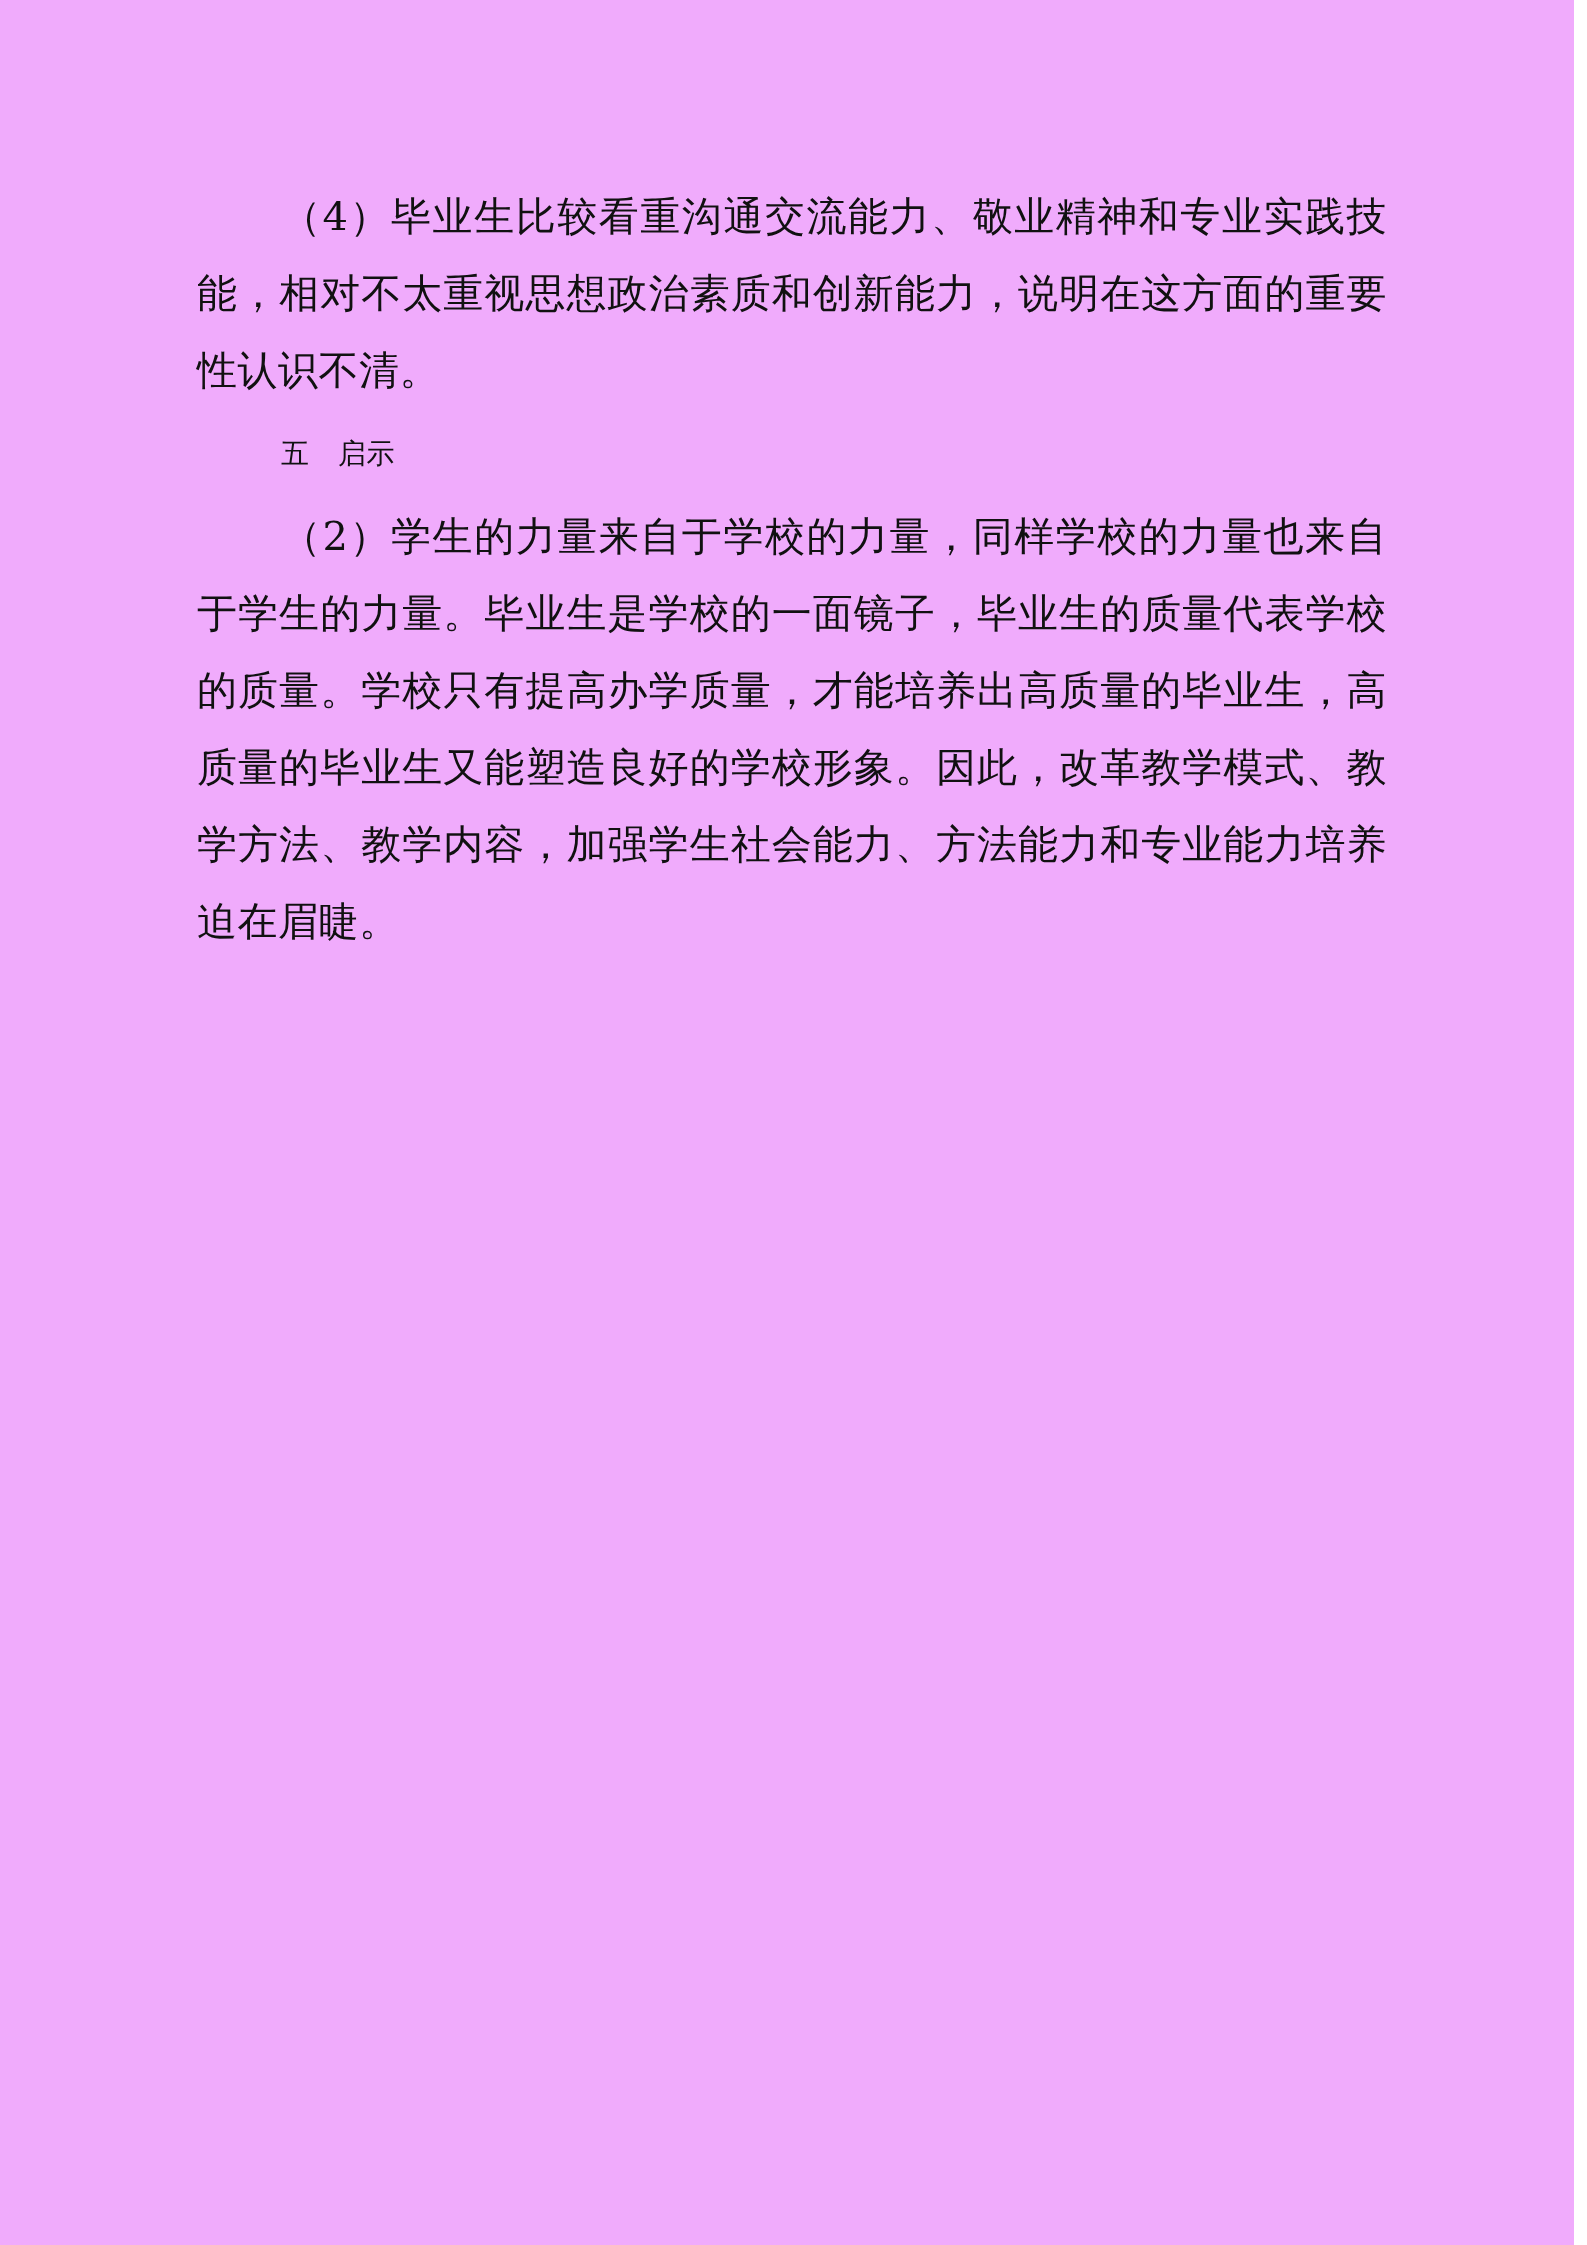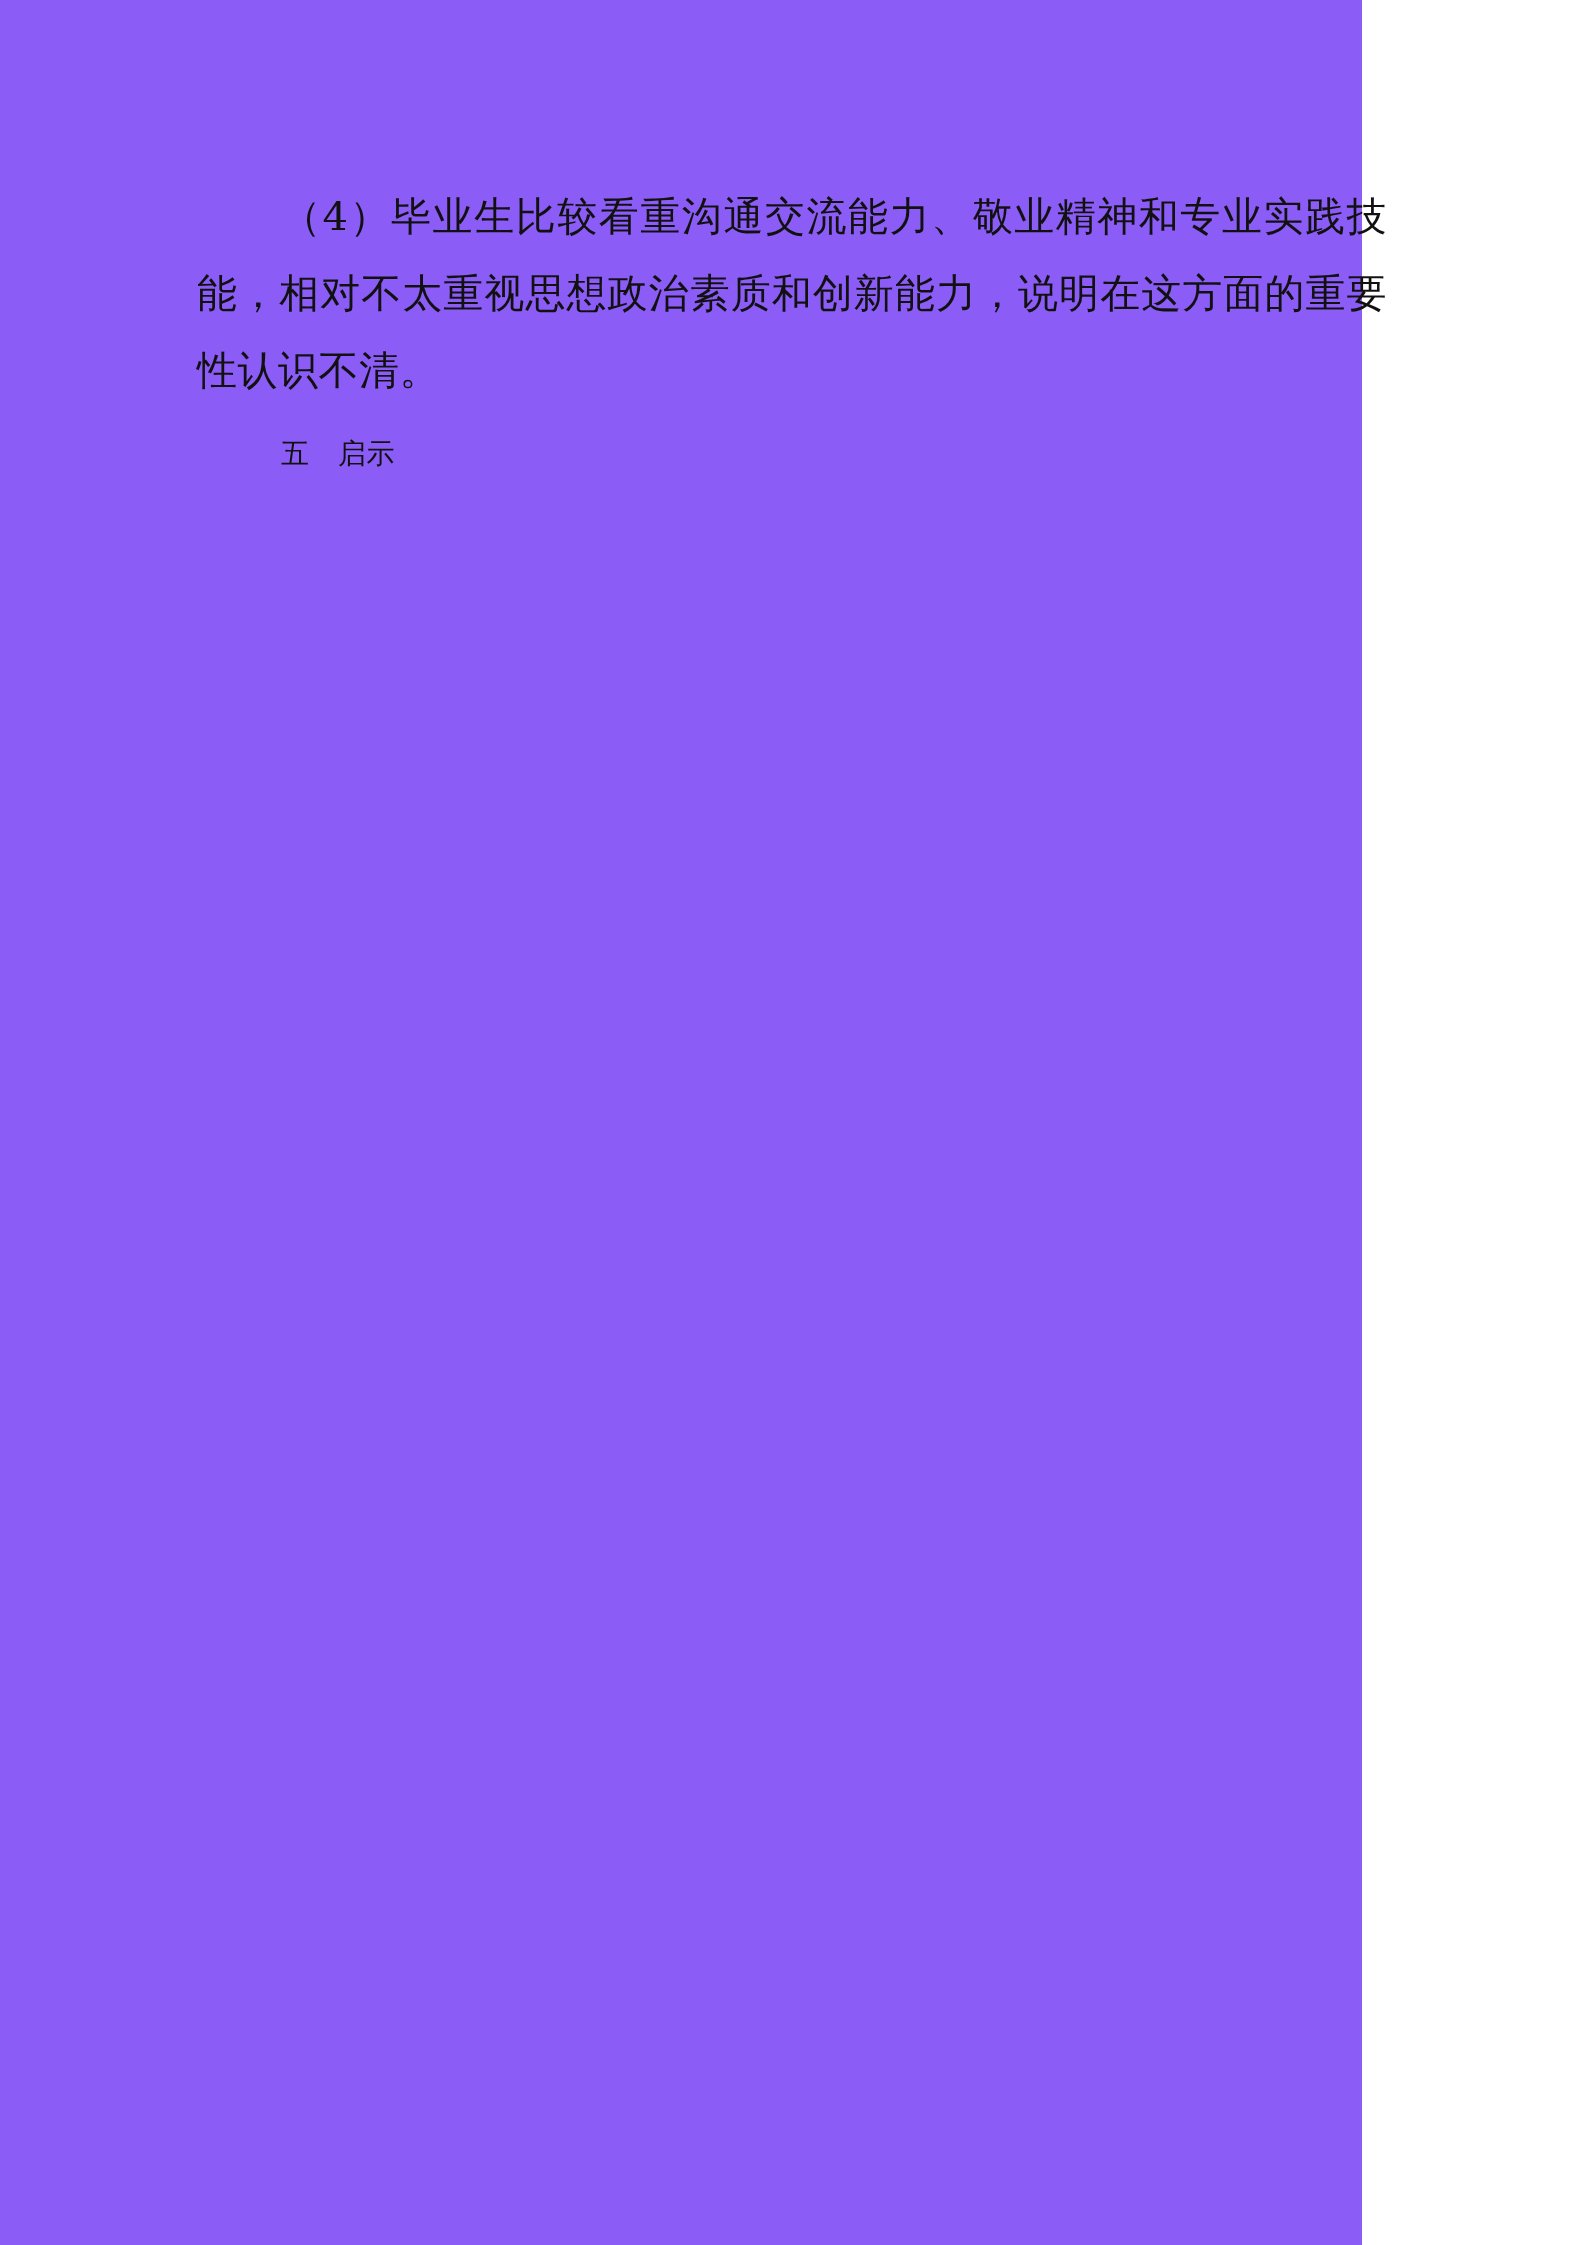--- a/index.html
+++ b/index.html
@@ -12,23 +12,23 @@
     height: 2245px;
     font-family: "DejaVu Serif", "Liberation Serif", serif;
     color: #111111;
     position: relative;
     overflow: hidden;
   }
   .page {
     position: absolute;
     left: 0;
     top: 0;
-    width: 1362px;
+    width: 1574px;
     height: 2245px;
-    background: #8b5cf6;
+    background: #f0abfc;
   }
   .content {
     position: absolute;
     left: 197px;
     top: 178px;
     width: 1190px;
   }
   p.para {
     margin: 0 0 6px 0;
     font-size: 40px;
@@ -52,16 +52,17 @@
 <div class="page">
   <div class="content">
 
     <p class="para">（4）毕业生比较看重沟通交流能力、敬业精神和专业实践技能，相对不太重视思想政治素质和创新能力，说明在这方面的重要性认识不清。</p>
 
 
 
     <p class="heading">五　启示</p>
 
 
+    <p class="para">（2）学生的力量来自于学校的力量，同样学校的力量也来自于学生的力量。毕业生是学校的一面镜子，毕业生的质量代表学校的质量。学校只有提高办学质量，才能培养出高质量的毕业生，高质量的毕业生又能塑造良好的学校形象。因此，改革教学模式、教学方法、教学内容，加强学生社会能力、方法能力和专业能力培养迫在眉睫。</p>
 
 
   </div>
 </div>
 
 </body></html>

